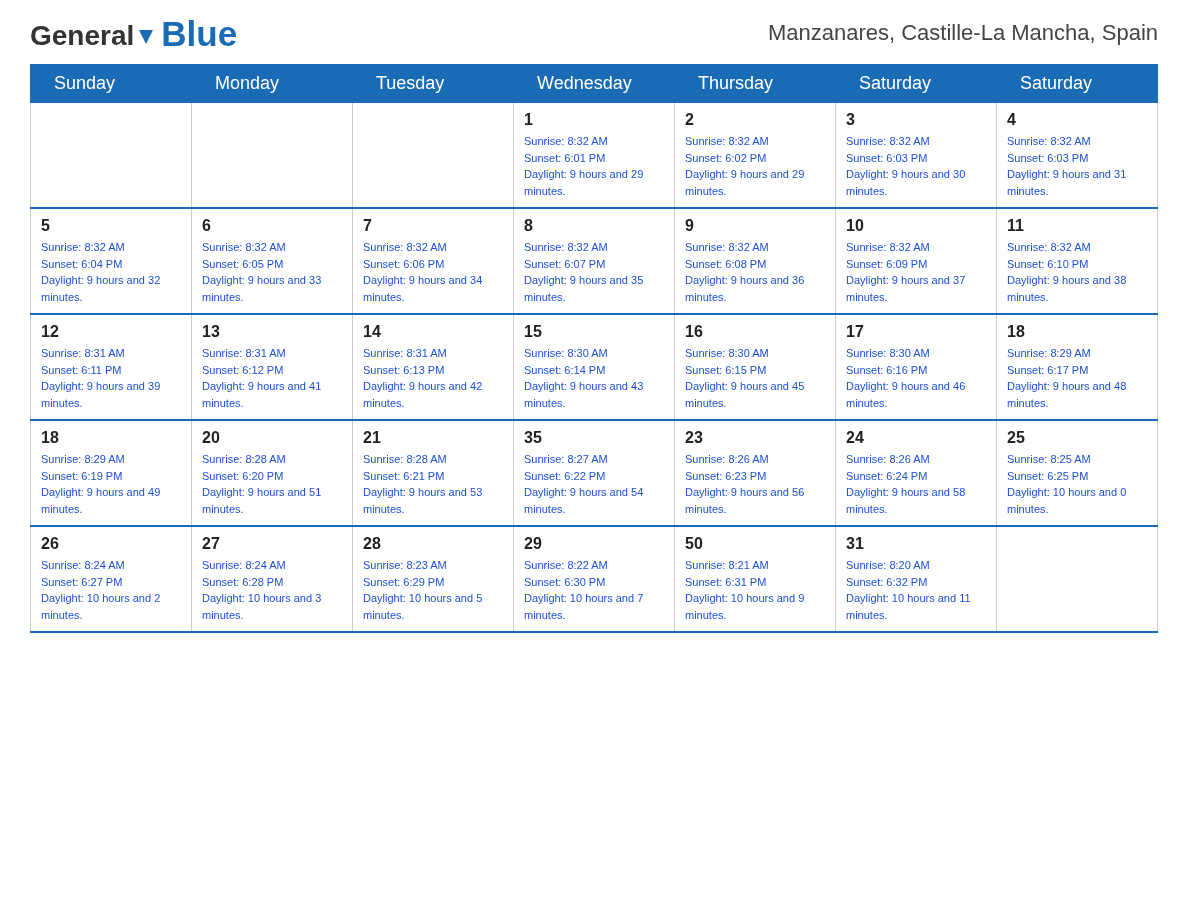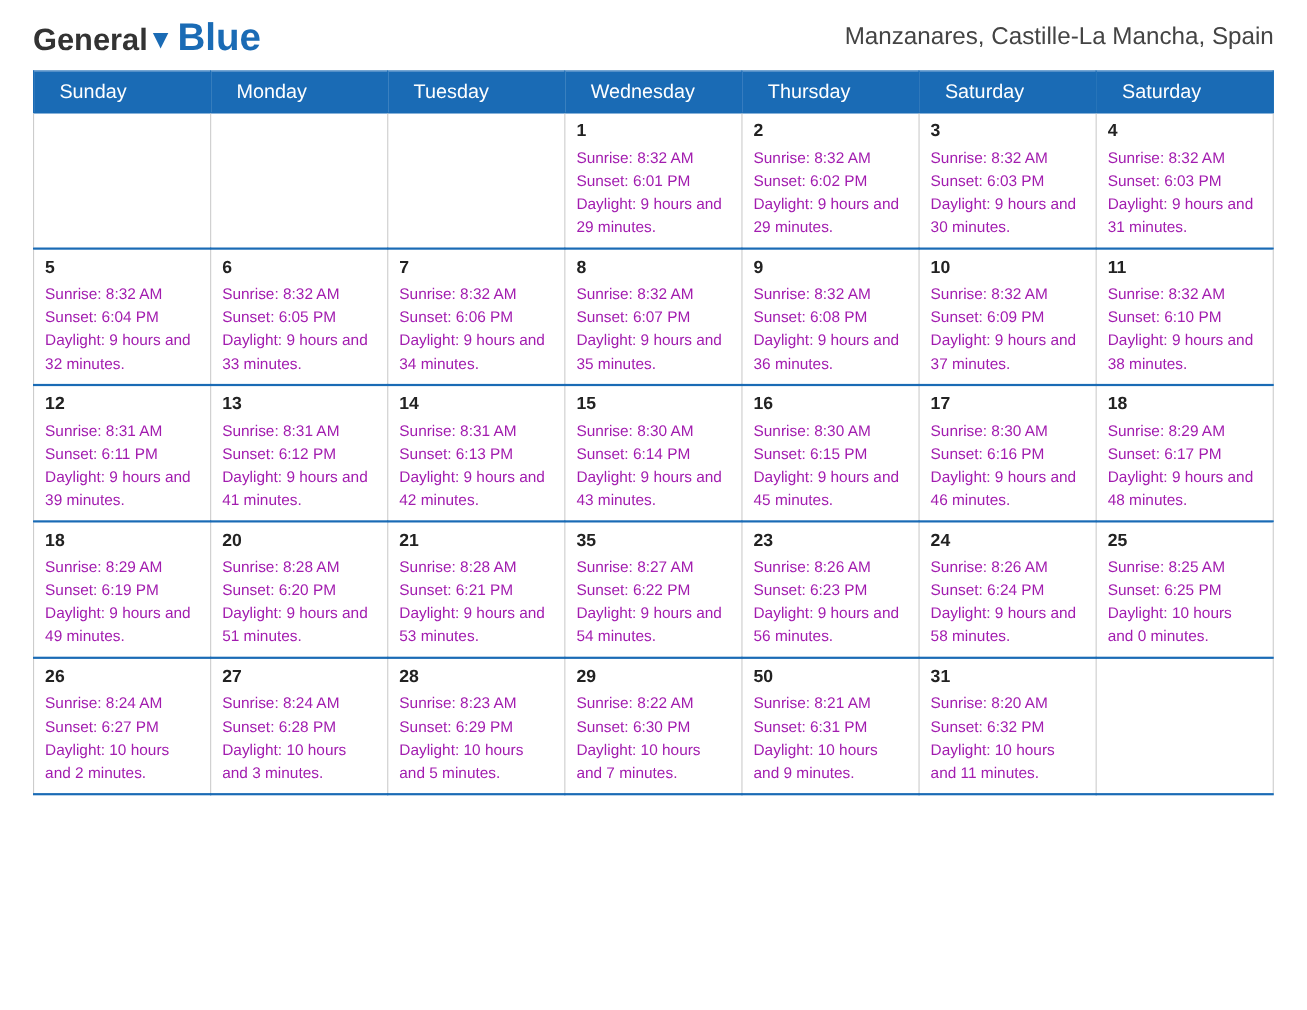--- a/index.html
+++ b/index.html
@@ -63,22 +63,22 @@
       min-height: 90px;
       width: calc(100% / 7);
     }
     .day-num {
       font-size: 16px;
       font-weight: bold;
       color: #222;
       margin-bottom: 4px;
     }
     .day-info {
-      font-size: 14px;
-      color: #a21caf;
+      font-size: 11px;
+      color: #1d4ed8;
       line-height: 1.5;
     }
   </style>
 </head>
 <body>
 
 <div class="header">
   <div class="logo">
     <div style="display:flex; align-items:center;">
       <span style="font-size:28px; font-weight:bold; color:#333;">General</span>

